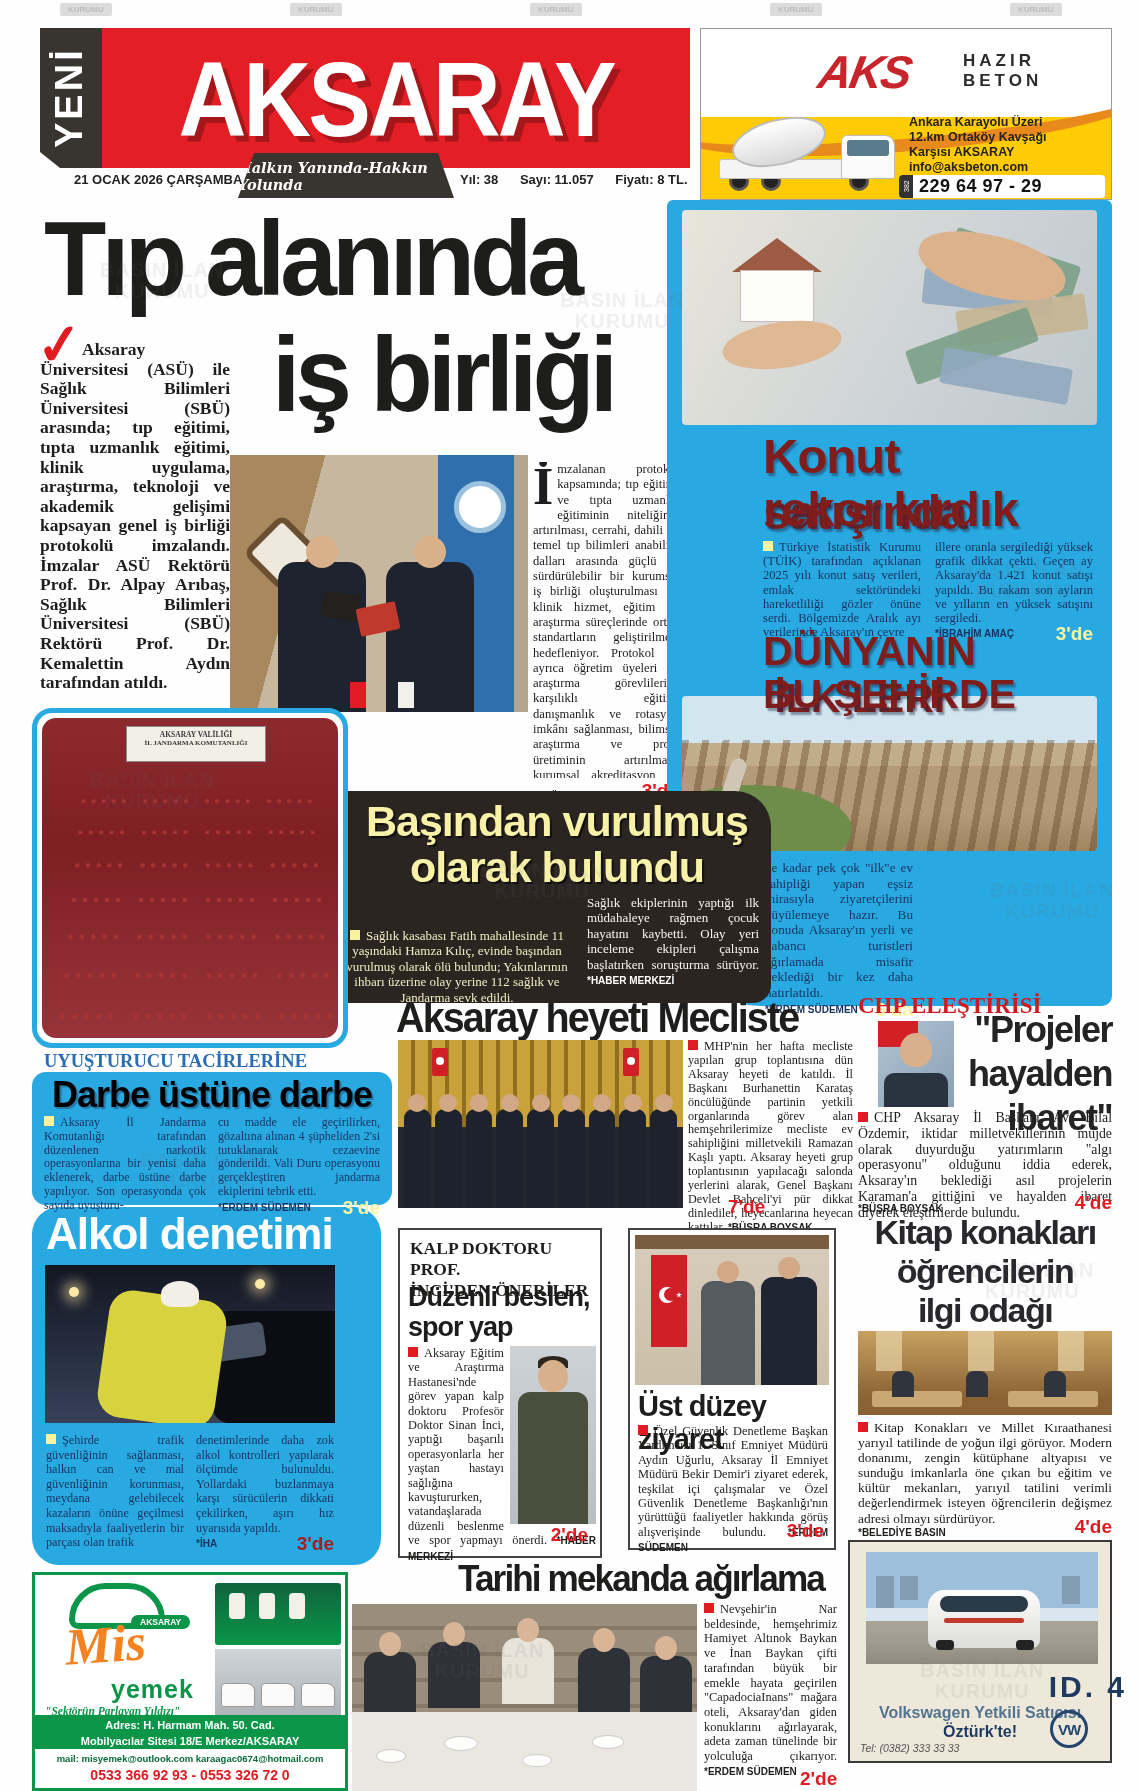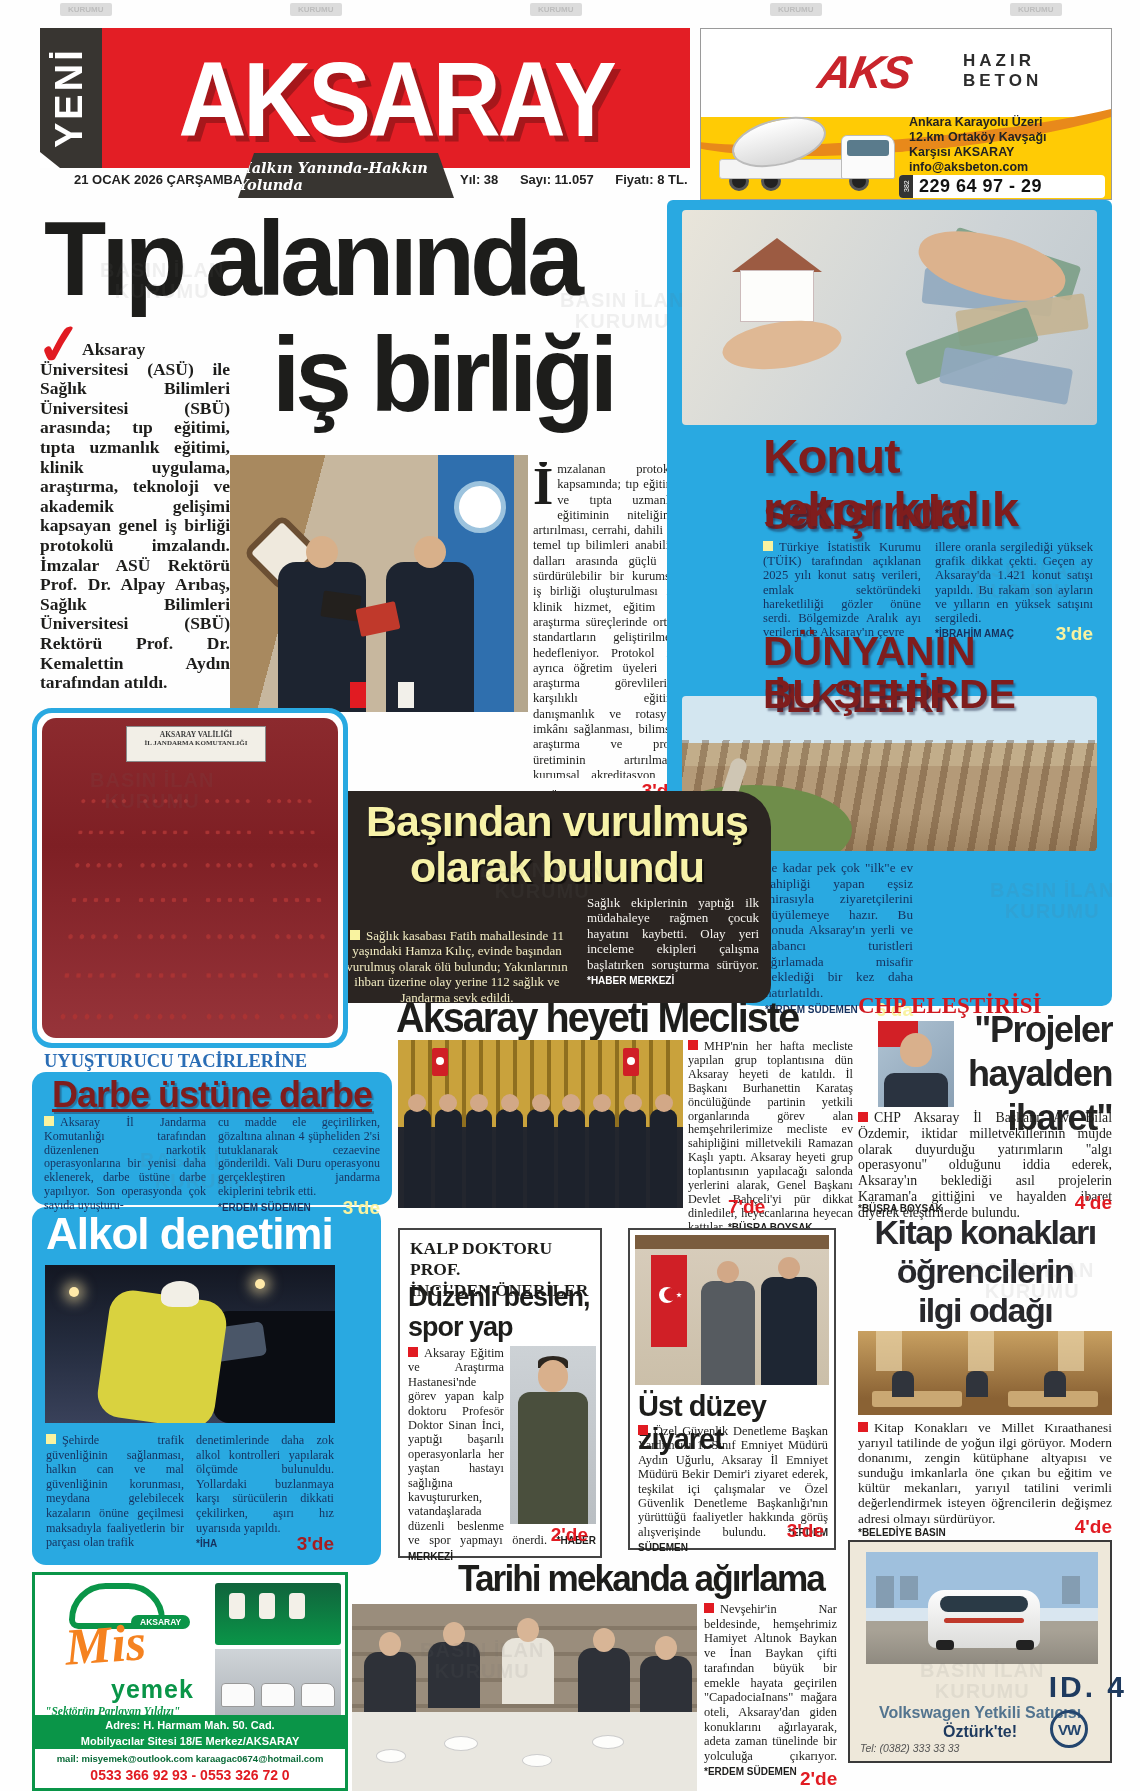--- a/index.html
+++ b/index.html
@@ -128,22 +128,22 @@
       text-align:center;padding-top:3px;}
   .placard div{font-family:"Liberation Serif",serif;font-weight:bold;color:#3a3a3a;}
   .placard .p1{font-size:7.5px;}
   .placard .p2{font-size:7px;}
   .pill-grid{position:absolute;left:26px;top:56px;width:256px;height:252px;display:grid;
       grid-template-columns:repeat(4,1fr);gap:10px 12px;transform:perspective(420px) rotateX(18deg);}
   .pill-grid i{background:linear-gradient(#ffffff,#e6ded4);border-radius:3px;
       background-image:radial-gradient(circle at 6px 50%,#a33 2px,rgba(0,0,0,0) 2.6px);background-size:11px 100%;}
   #darbe-kicker{left:44px;top:1051px;font-family:"Liberation Serif",serif;font-weight:bold;font-size:18.5px;color:#2a6db5;z-index:4;}
   #darbe-blue{left:32px;top:1072px;width:360px;height:133px;background:#29a9e1;border-radius:14px;z-index:4;}
-  #darbe-h{position:absolute;left:0;top:2px;width:100%;text-align:center;font-size:36px;font-weight:bold;color:#7f1d1d;
-      letter-spacing:-1px;text-shadow:2px 2px 1px rgba(30,40,70,.4);text-decoration:underline;}
+  #darbe-h{position:absolute;left:0;top:2px;width:100%;text-align:center;font-size:36px;font-weight:bold;color:#000000;
+      letter-spacing:-1px;text-shadow:2px 2px 1px rgba(30,40,70,.4);}
   #darbe-cols{position:absolute;left:12px;top:44px;width:336px;display:flex;gap:12px;}
   #darbe-cols .c{width:162px;font-size:12px;line-height:13.8px;}
 
   
   #meclis-h{left:396px;top:994px;font-size:42px;letter-spacing:-2px;transform:scaleX(.94);transform-origin:left top;}
   #meclis-photo{left:398px;top:1040px;width:285px;height:168px;overflow:hidden;background:linear-gradient(#3a3328,#23262e 55%);}
   .mec-wall{position:absolute;left:0;top:0;width:100%;height:52%;
       background:repeating-linear-gradient(90deg,#c9a23c 0 13px,#8f6f1f 13px 17px);}
   .mec-flag{position:absolute;top:8px;width:16px;height:28px;background:#d01f26;border-radius:2px;}
   .mec-flag::after{content:"";position:absolute;left:4px;top:9px;width:8px;height:8px;background:#fff;border-radius:50%;}
@@ -215,21 +215,21 @@
   #dk-h{position:absolute;left:8px;top:52px;font-size:27px;line-height:30px;font-weight:bold;color:#1d1d1b;letter-spacing:-1px;}
   #dk-flow{position:absolute;left:8px;top:116px;width:188px;}
   #dk-photo{float:right;width:86px;height:178px;margin:0 0 4px 6px;overflow:hidden;position:relative;background:linear-gradient(#cdd2d6,#b9bec2);}
   .dk-head{position:absolute;left:28px;top:14px;width:30px;height:32px;background:#d9b08c;border-radius:50% 50% 45% 45%;}
   .dk-hair{position:absolute;left:28px;top:10px;width:30px;height:12px;background:#2c261f;border-radius:50% 50% 0 0;}
   .dk-coat{position:absolute;left:8px;top:46px;width:70px;height:132px;background:#4a4f3d;border-radius:12px 12px 0 0;}
   #dk-flow p{margin:0;font-size:12.4px;line-height:14.4px;}
   #dk-pr{position:absolute;right:12px;bottom:10px;}
 
   
-  #alkol-box{left:32px;top:1207px;width:349px;height:358px;background:#29a9e1;border-radius:14px;}
+  #alkol-box{left:32px;top:1207px;width:349px;height:358px;background:#29a9e1;border-radius:27px;}
   #alkol-h{position:absolute;left:14px;top:2px;font-size:44px;font-weight:bold;color:#fff;letter-spacing:-1px;}
   #alkol-photo{position:absolute;left:13px;top:58px;width:290px;height:158px;overflow:hidden;
       background:linear-gradient(#131722,#262e41 55%,#39415a);}
   .al-light{position:absolute;width:10px;height:10px;background:#ffe9a8;border-radius:50%;box-shadow:0 0 12px 6px rgba(255,233,168,.5);}
   .al-officer{position:absolute;left:58px;top:30px;width:118px;height:128px;background:#d9d23f;border-radius:24px;transform:rotate(8deg);}
   .al-cap{position:absolute;left:116px;top:16px;width:38px;height:26px;background:#f2efe6;border-radius:50% 50% 30% 30%;}
   .al-car{position:absolute;right:-18px;top:46px;width:140px;height:112px;background:#0b0d13;border-radius:16px;}
   .al-glass{position:absolute;right:70px;top:60px;width:56px;height:34px;background:#4a5668;border-radius:6px;transform:rotate(-8deg);}
   #alkol-cols{position:absolute;left:14px;top:226px;width:288px;display:flex;gap:12px;}
   #alkol-cols .c{width:138px;font-size:12.2px;line-height:14.6px;}

